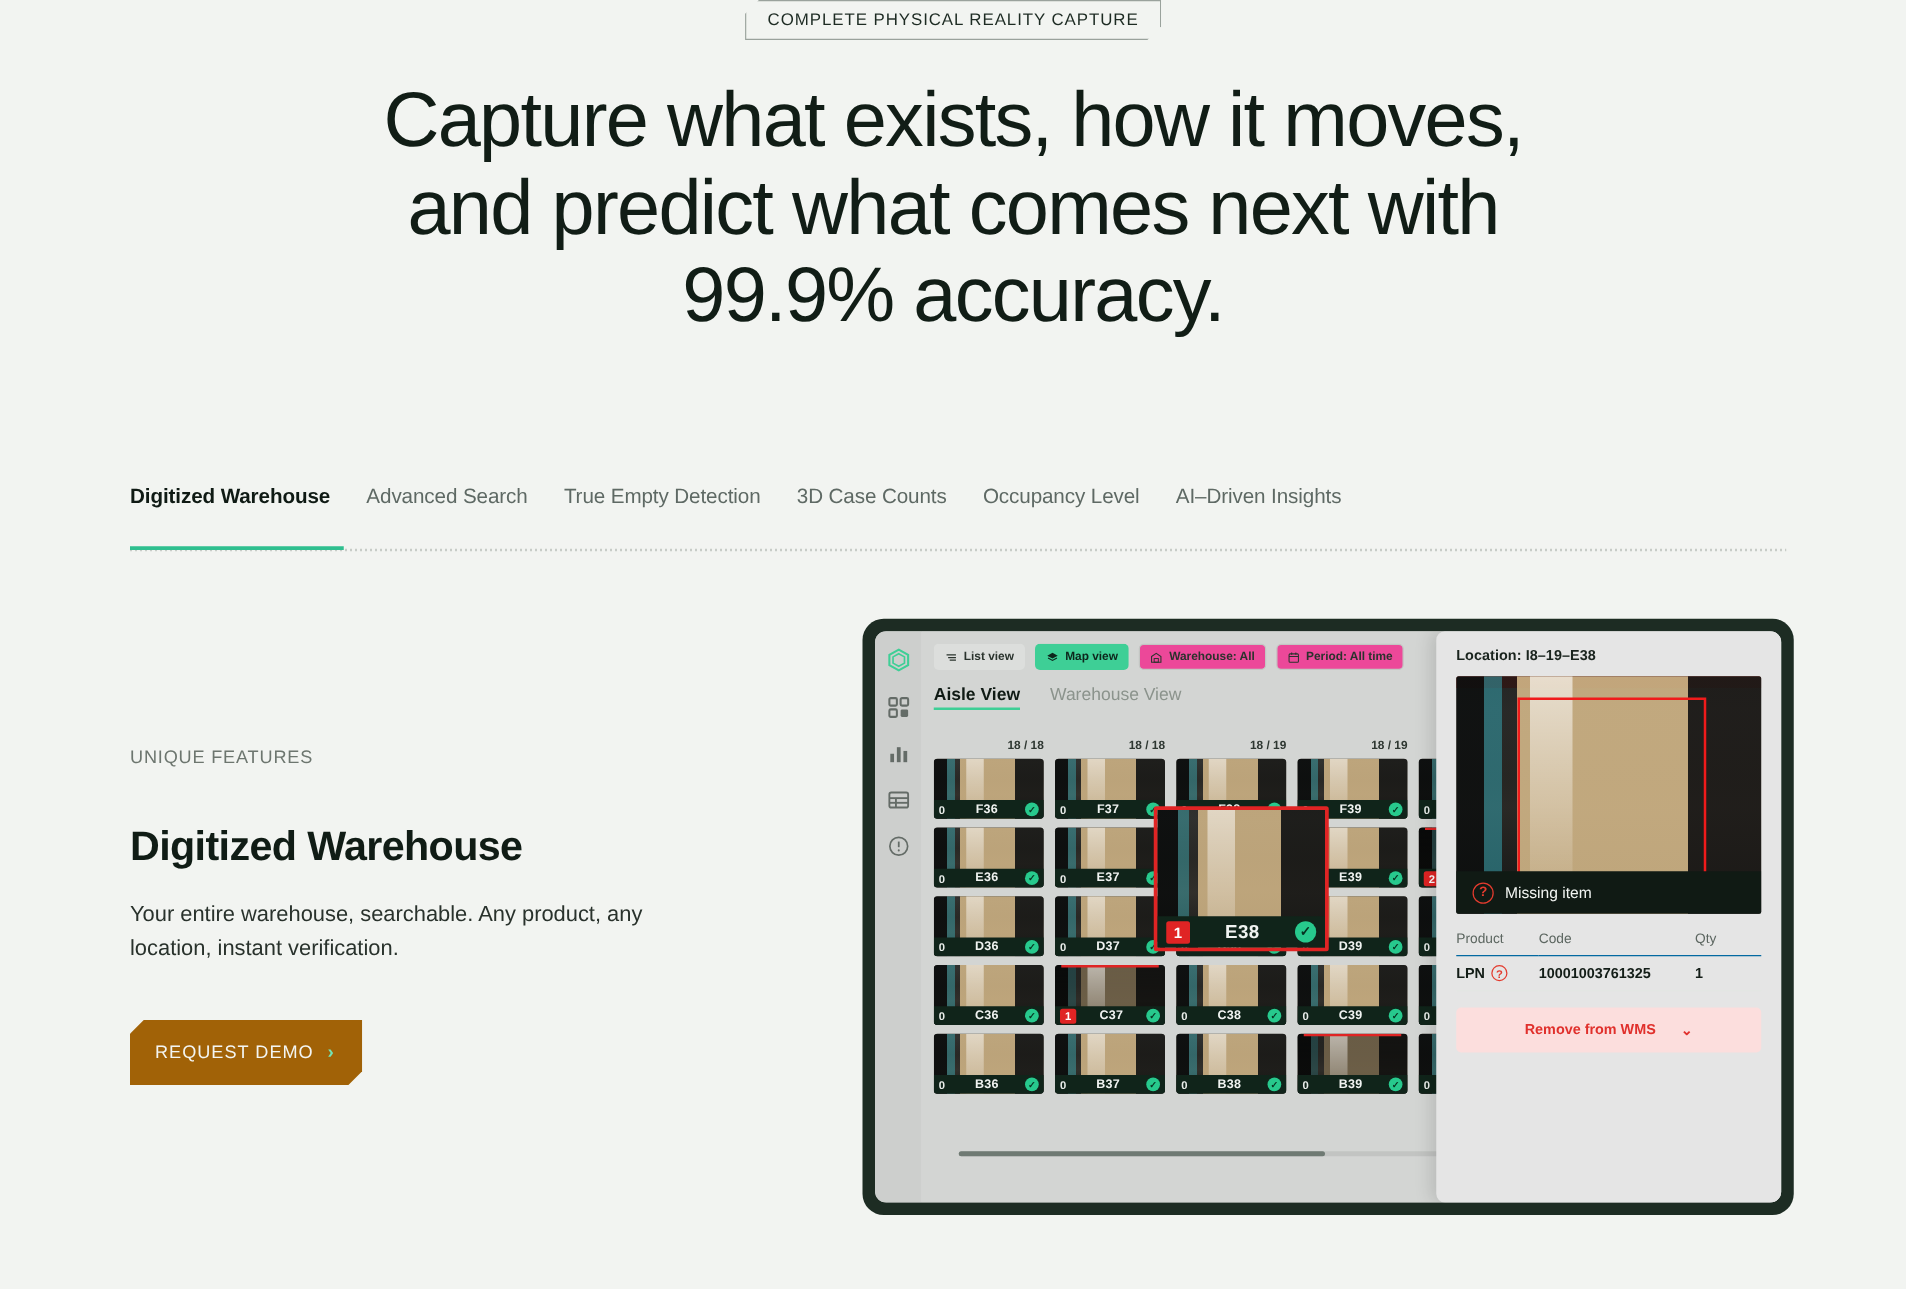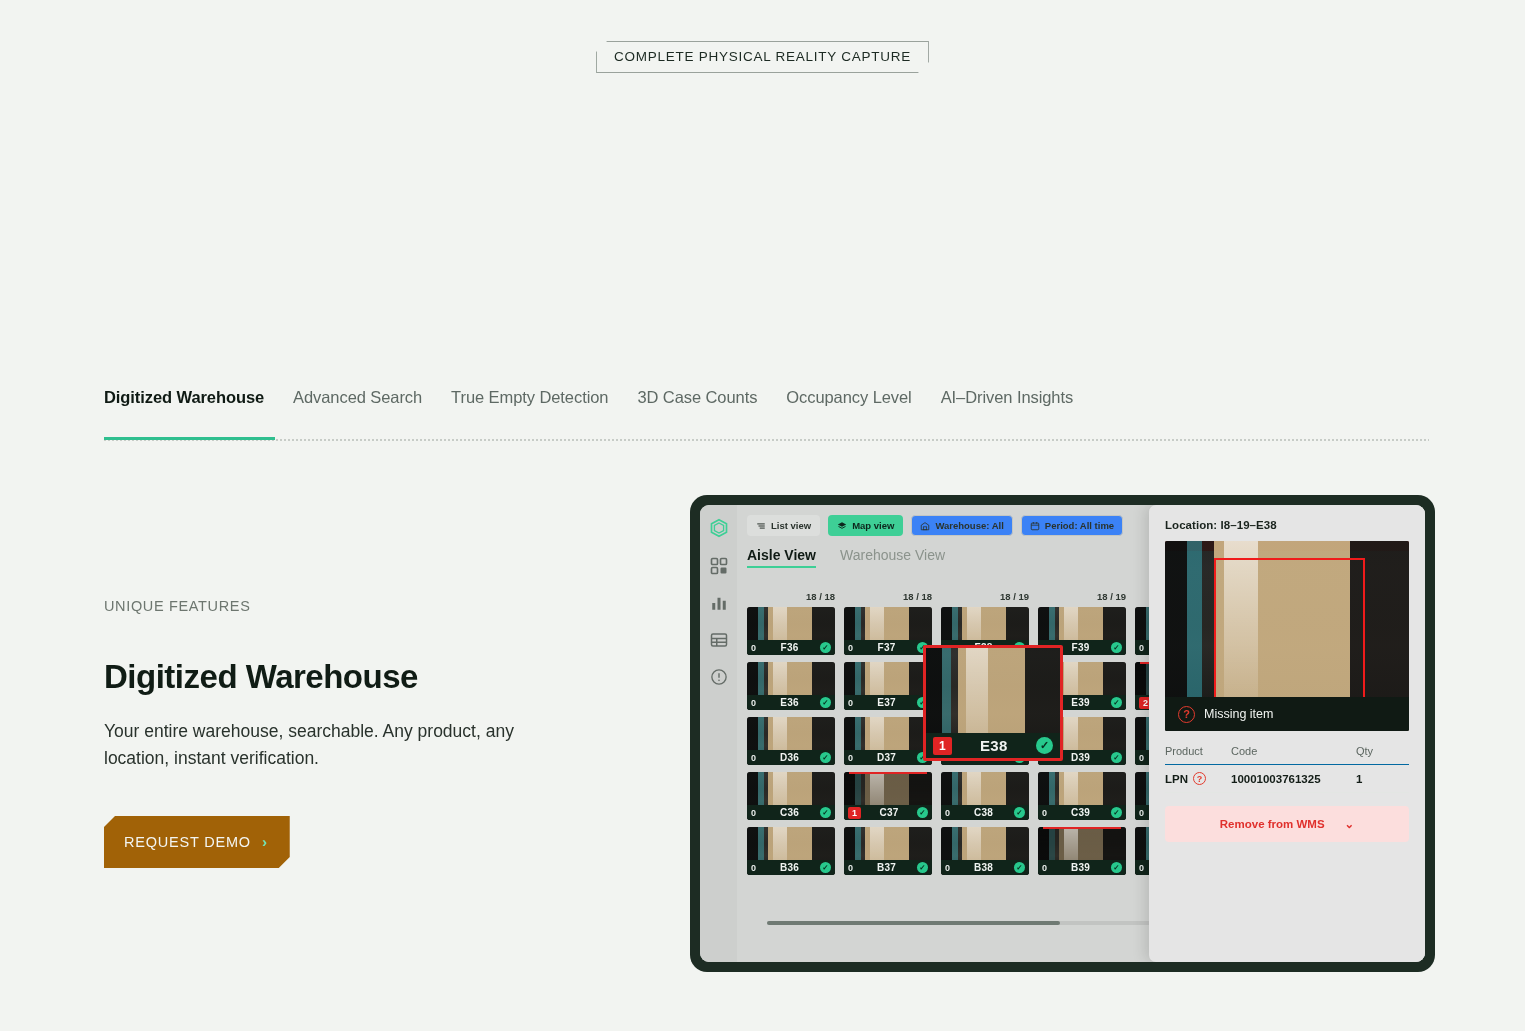--- a/index.html
+++ b/index.html
@@ -6,21 +6,21 @@
   html, body {
     width: 1525px; height: 1031px;
     background: #f2f4f1;
     font-family: "Liberation Sans", sans-serif;
     color: #14201a;
     overflow: hidden;
   }
   .page { position: relative; width: 1525px; height: 1031px; }
 
   
-  .badge-wrap { display:flex; justify-content:center; padding-top: 41px; }
+  .badge-wrap { display:flex; justify-content:center; }
   .badge {
     border: 1.5px solid #9aa29c;
     background: #f2f4f1;
     padding: 7px 17px 8px 17px;
     font-size: 13.5px;
     letter-spacing: .055em;
     color: #1d2b23;
     -webkit-clip-path: polygon(11px 0, 100% 0, 100% calc(100% - 11px), calc(100% - 11px) 100%, 0 100%, 0 11px);
     clip-path: polygon(11px 0, 100% 0, 100% calc(100% - 11px), calc(100% - 11px) 100%, 0 100%, 0 11px);
   }
@@ -98,21 +98,21 @@
   .m-main { flex: 1; position: relative; background: #d3d5d3; }
   .m-toolbar { display: flex; gap: 8px; padding: 10px 0 0 10px; align-items: center; }
   .pill {
     display: inline-flex; align-items: center; gap: 5px;
     font-size: 9.5px; font-weight: 700; color: #2a332d;
     background: #e2e4e2; border: .8px solid #c3c6c3;
     border-radius: 4px; padding: 4px 8px; white-space: nowrap;
   }
   .pill.plain { border-color: transparent; background: #dcdedc; }
   .pill.active { background: #3ecf96; color: #0d261c; border-color: transparent; }
-  .pill.white { background: #3b82f6; }
+  .pill.white { background: #ec4899; }
   .pill svg { display:block; }
 
   .m-subtabs { display: flex; gap: 24px; padding: 11px 0 0 10px; align-items: flex-end; }
   .stab { font-size: 14px; font-weight: 700; color: #0f1a14; padding-bottom: 5px; position: relative; white-space: nowrap;}
   .stab.dim { color: #8b938c; font-weight: 400; }
   .stab.active:after {
     content: ""; position: absolute; left: 0; right: 0; bottom: 0; height: 2.5px; background: #3ecf96;
   }
 
   
@@ -225,20 +225,21 @@
 </style>
 </head>
 <body>
 
 <div class="page">
 
   <div class="badge-wrap">
     <div class="badge">COMPLETE PHYSICAL REALITY CAPTURE</div>
   </div>
 
+  <h1 class="headline">Capture what exists, how it moves, and predict what comes next with 99.9% accuracy.</h1>
 
   <div class="tabs">
     <div class="tabrow">
       <div class="tab active">Digitized Warehouse</div>
       <div class="tab">Advanced Search</div>
       <div class="tab">True Empty Detection</div>
       <div class="tab">3D Case Counts</div>
       <div class="tab">Occupancy Level</div>
       <div class="tab">AI–Driven Insights</div>
     </div>

